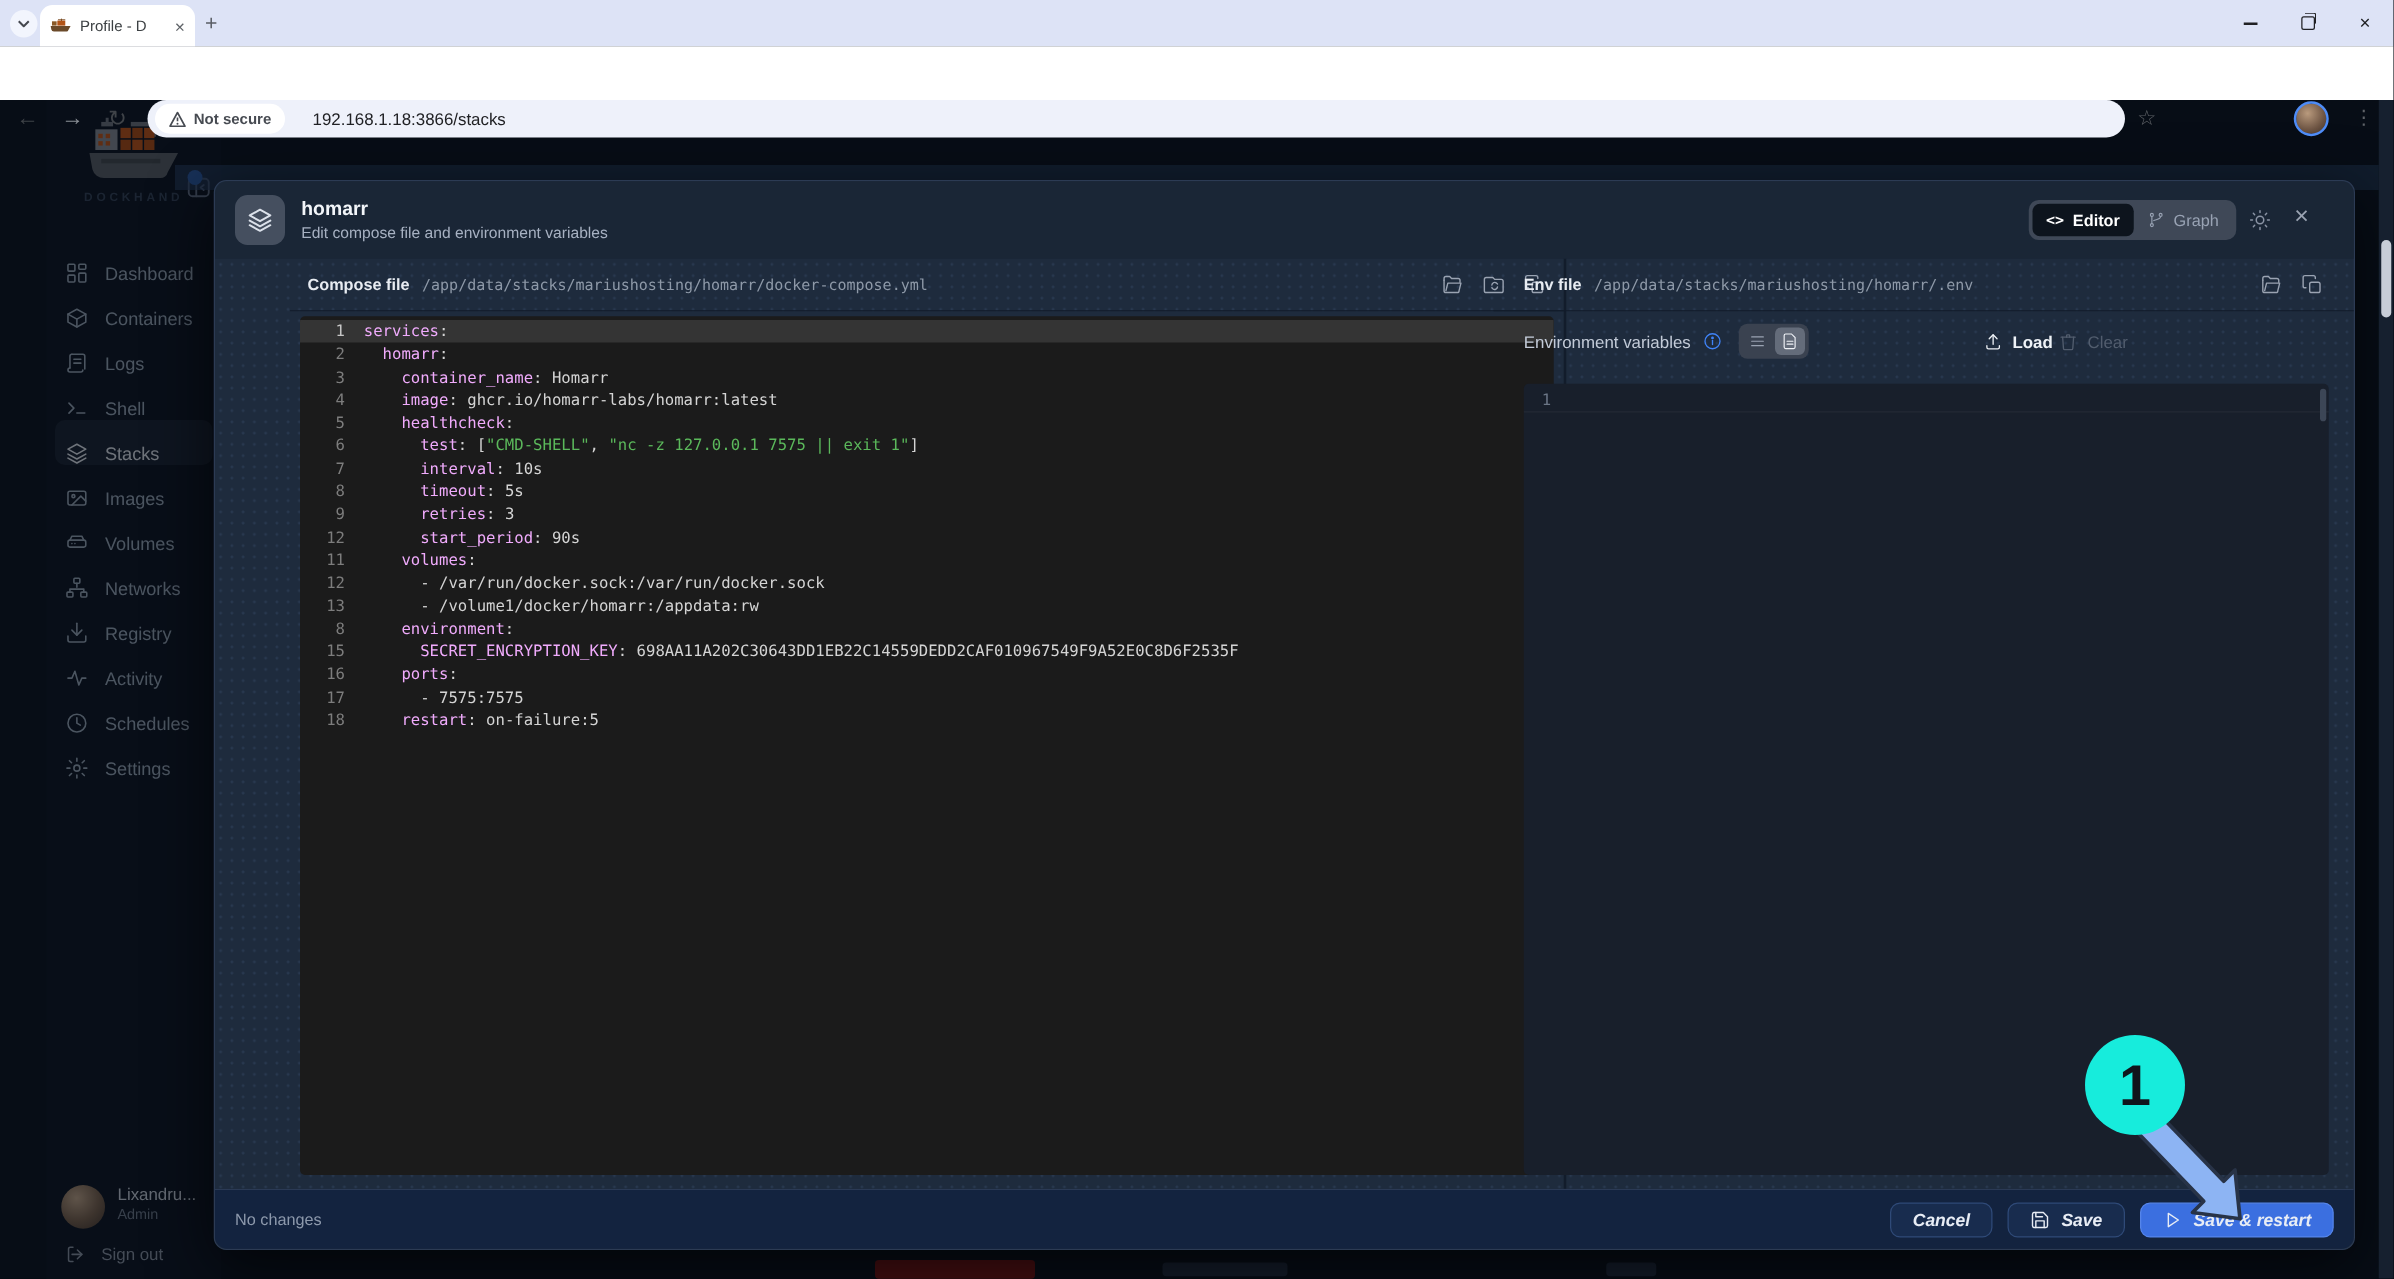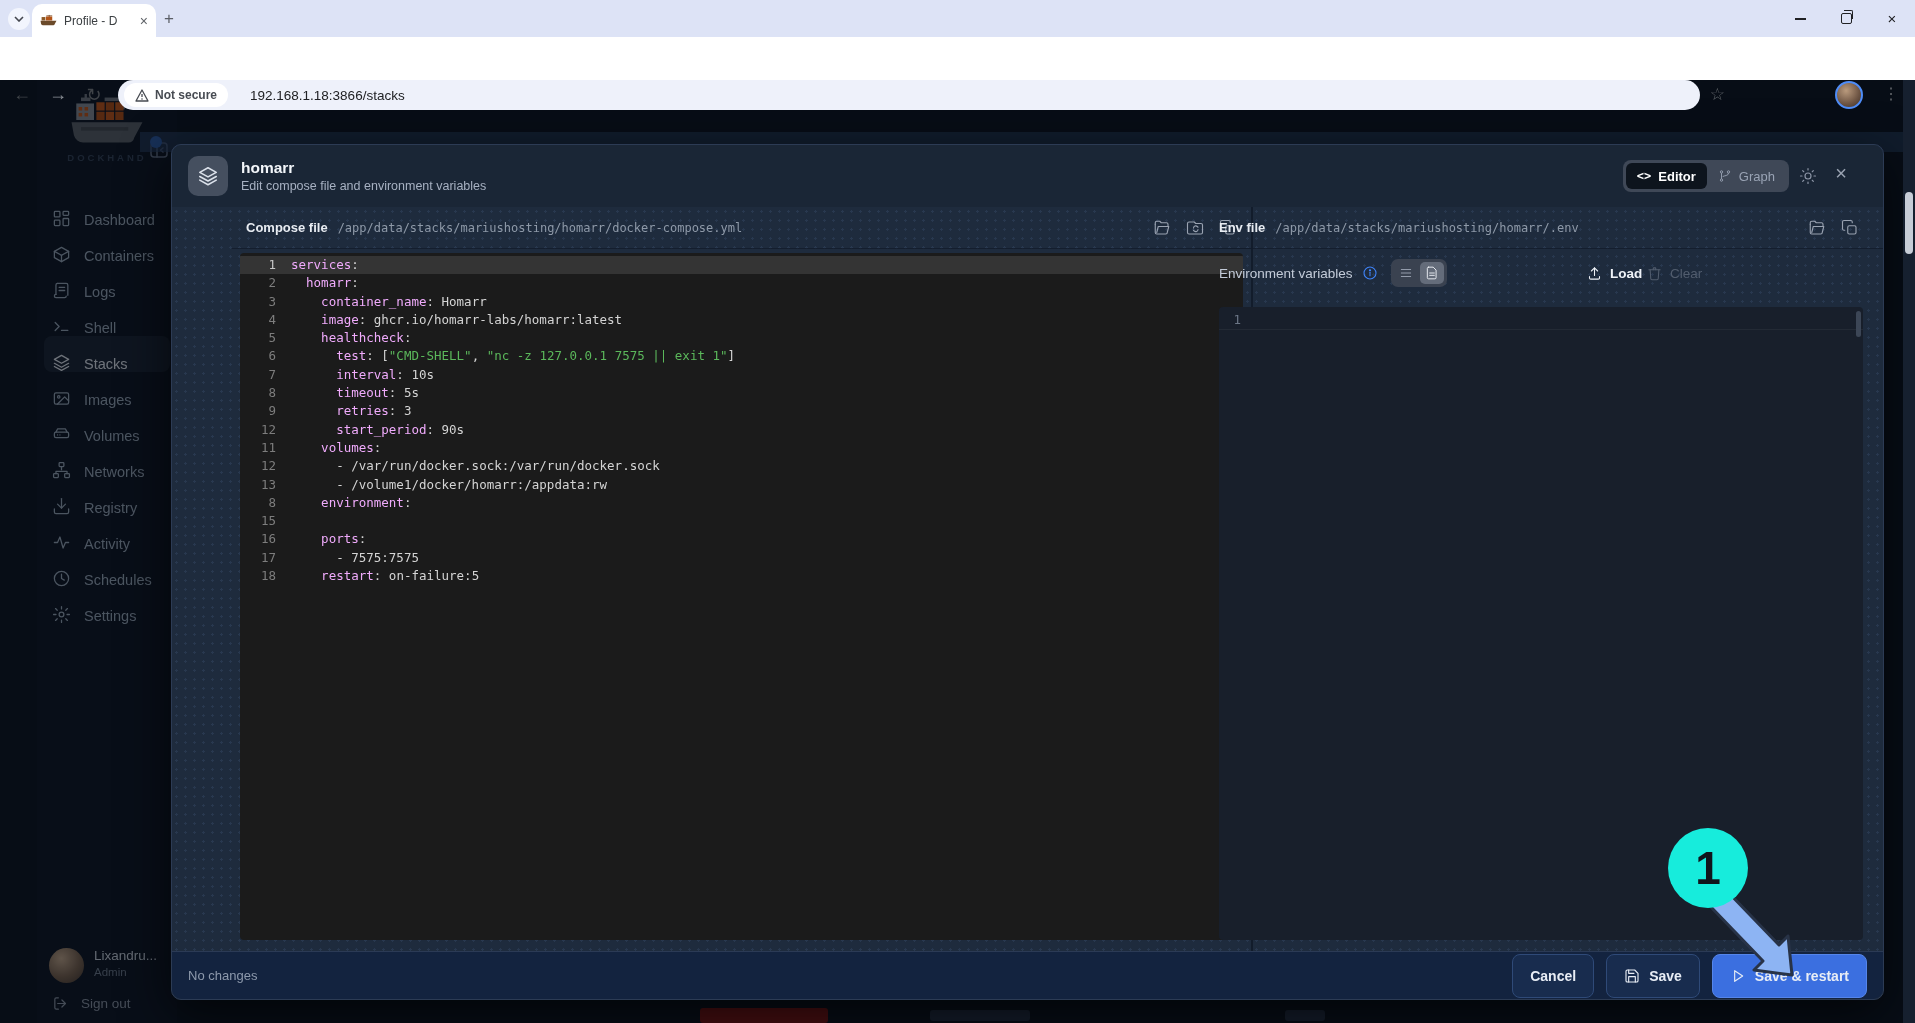--- a/index.html
+++ b/index.html
@@ -130,22 +130,22 @@
   .env-editor{position:absolute;left:24px;right:20px;top:100px;bottom:11px;background:#181f2b;border-radius:4px;
     font-family:"DejaVu Sans Mono",monospace;font-size:12.5px;line-height:19px;padding-top:3px;}
   .env-line{display:flex;height:19px;border-bottom:1px solid rgba(255,255,255,.05);}
   .env-ln{width:22px;text-align:right;padding-right:10px;color:#6b7686;}
   .env-scroll{position:absolute;right:2px;top:4px;width:5px;height:26px;border-radius:3px;background:#3c4656;}
 
   .m-footer{position:absolute;left:0;bottom:0;width:100%;height:48px;background:#13233f;border-top:1px solid #2b3a55;
     border-radius:0 0 10px 10px;display:flex;align-items:center;padding:0 16px;box-sizing:border-box;}
   .f-status{font-size:13px;color:#8d99ac;}
   .f-btns{margin-left:auto;display:flex;gap:12px;align-items:center;}
-  .btn{height:44px;display:flex;align-items:center;justify-content:center;gap:9px;border-radius:8px;
-    font-size:14px;font-weight:700;color:#e8edf5;box-sizing:border-box;}
+  .btn{height:28px;display:flex;align-items:center;justify-content:center;gap:9px;border-radius:8px;
+    font-size:14px;font-weight:700;color:#e8edf5;box-sizing:border-box;font-style:italic;}
   .btn svg{width:16px;height:16px;stroke:currentColor;fill:none;stroke-width:1.7;stroke-linecap:round;stroke-linejoin:round;}
   .btn-dark{background:#182c4e;border:1px solid #2f4a78;padding:0 17px;}
   .btn-blue{background:#3b6fe0;border:1px solid #5585ea;padding:0 17px;}
 
   
   .anno-svg{position:absolute;left:0;top:0;width:1915px;height:1023px;pointer-events:none;z-index:60;}
   .anno-circle{position:absolute;left:1668px;top:828px;width:80px;height:80px;border-radius:50%;background:#17ecdc;
     display:flex;align-items:center;justify-content:center;font-size:46px;font-weight:700;color:#10151c;z-index:61;}
 
   .z-app{z-index:1}.z-ov{z-index:5}.z-modal{z-index:10}.z-chrome{z-index:20}.z-scroll{z-index:30}
@@ -493,20 +493,21 @@
             <div class="code-line">
               <span class="ln">13</span>
               <span class="lc"><span class="tok-v">      - /volume1/docker/homarr:/appdata:rw</span></span>
             </div>
             <div class="code-line">
               <span class="ln">8</span>
               <span class="lc"><span class="tok-k">    environment</span><span class="tok-p">:</span></span>
             </div>
             <div class="code-line">
               <span class="ln">15</span>
+              <span class="lc"><span class="tok-k">      SECRET_ENCRYPTION_KEY</span><span class="tok-p">: </span><span class="tok-v">698AA11A202C30643DD1EB22C14559DEDD2CAF010967549F9A52E0C8D6F2535F</span></span>
             </div>
             <div class="code-line">
               <span class="ln">16</span>
               <span class="lc"><span class="tok-k">    ports</span><span class="tok-p">:</span></span>
             </div>
             <div class="code-line">
               <span class="ln">17</span>
               <span class="lc"><span class="tok-v">      - 7575:7575</span></span>
             </div>
             <div class="code-line">

